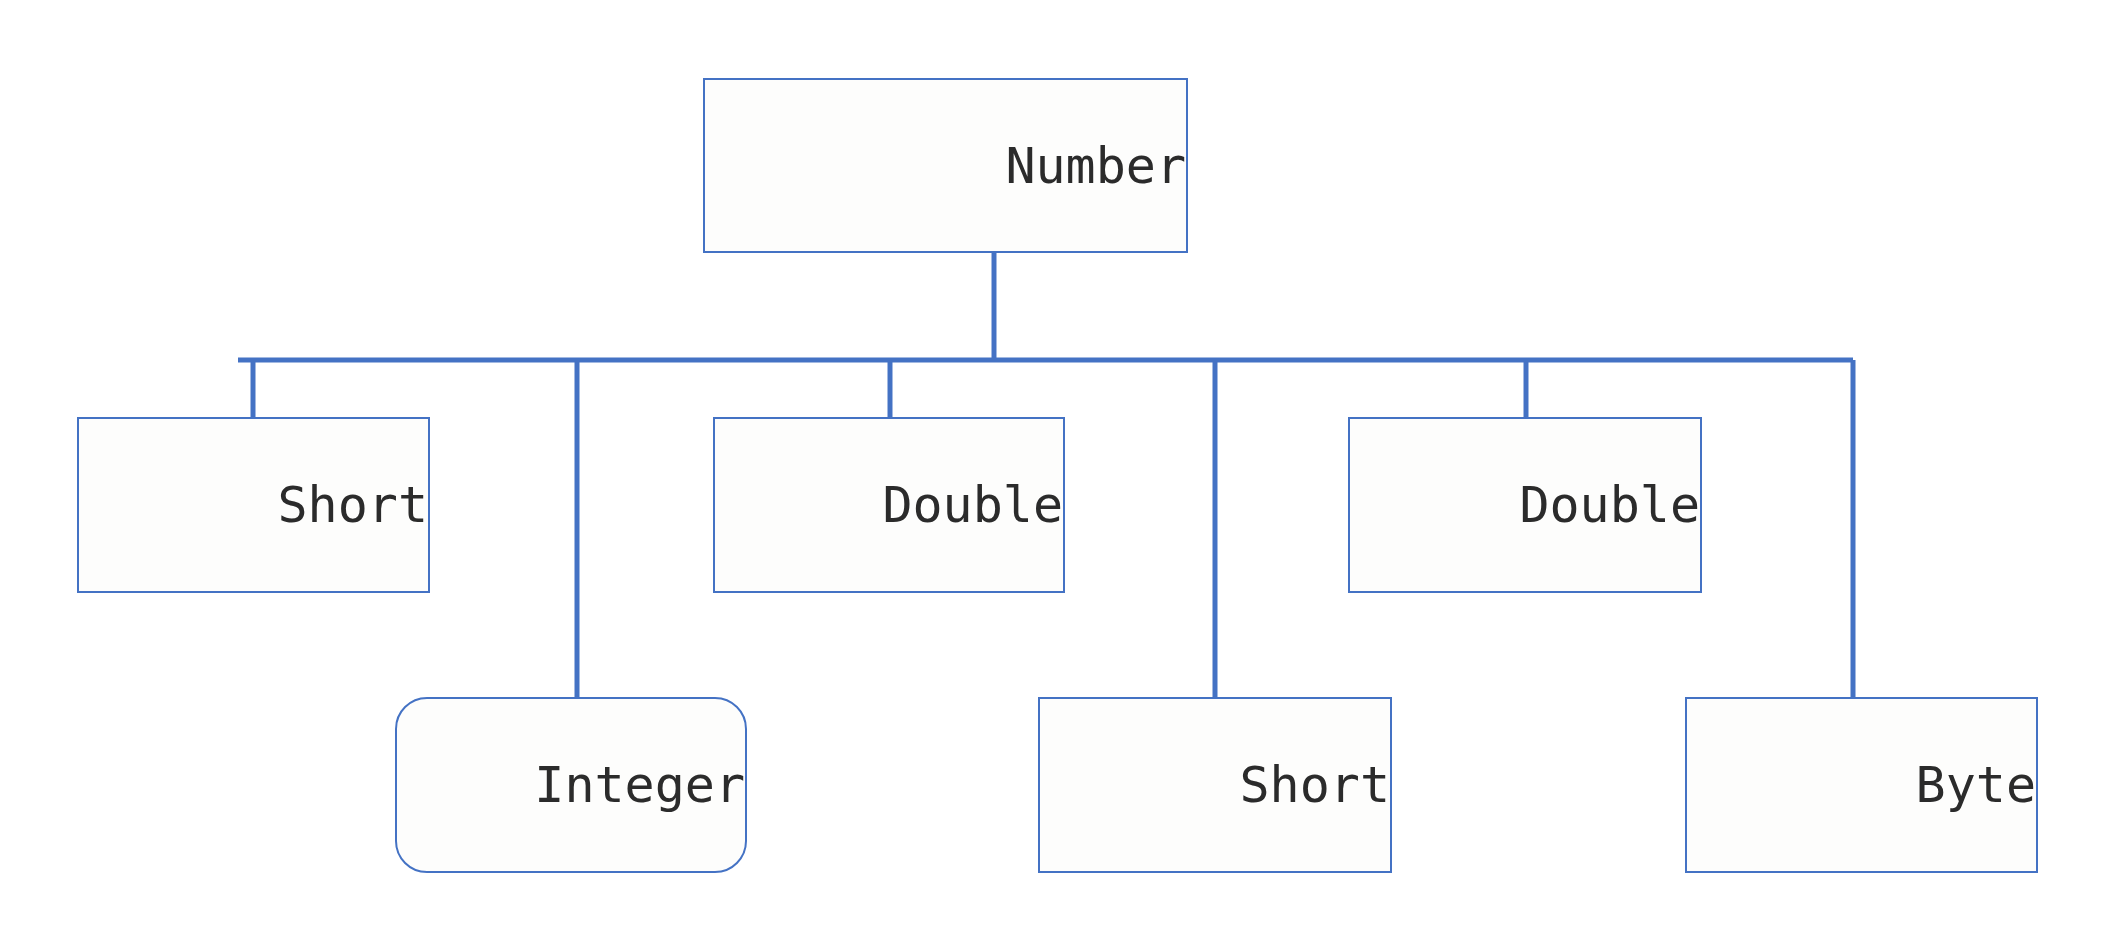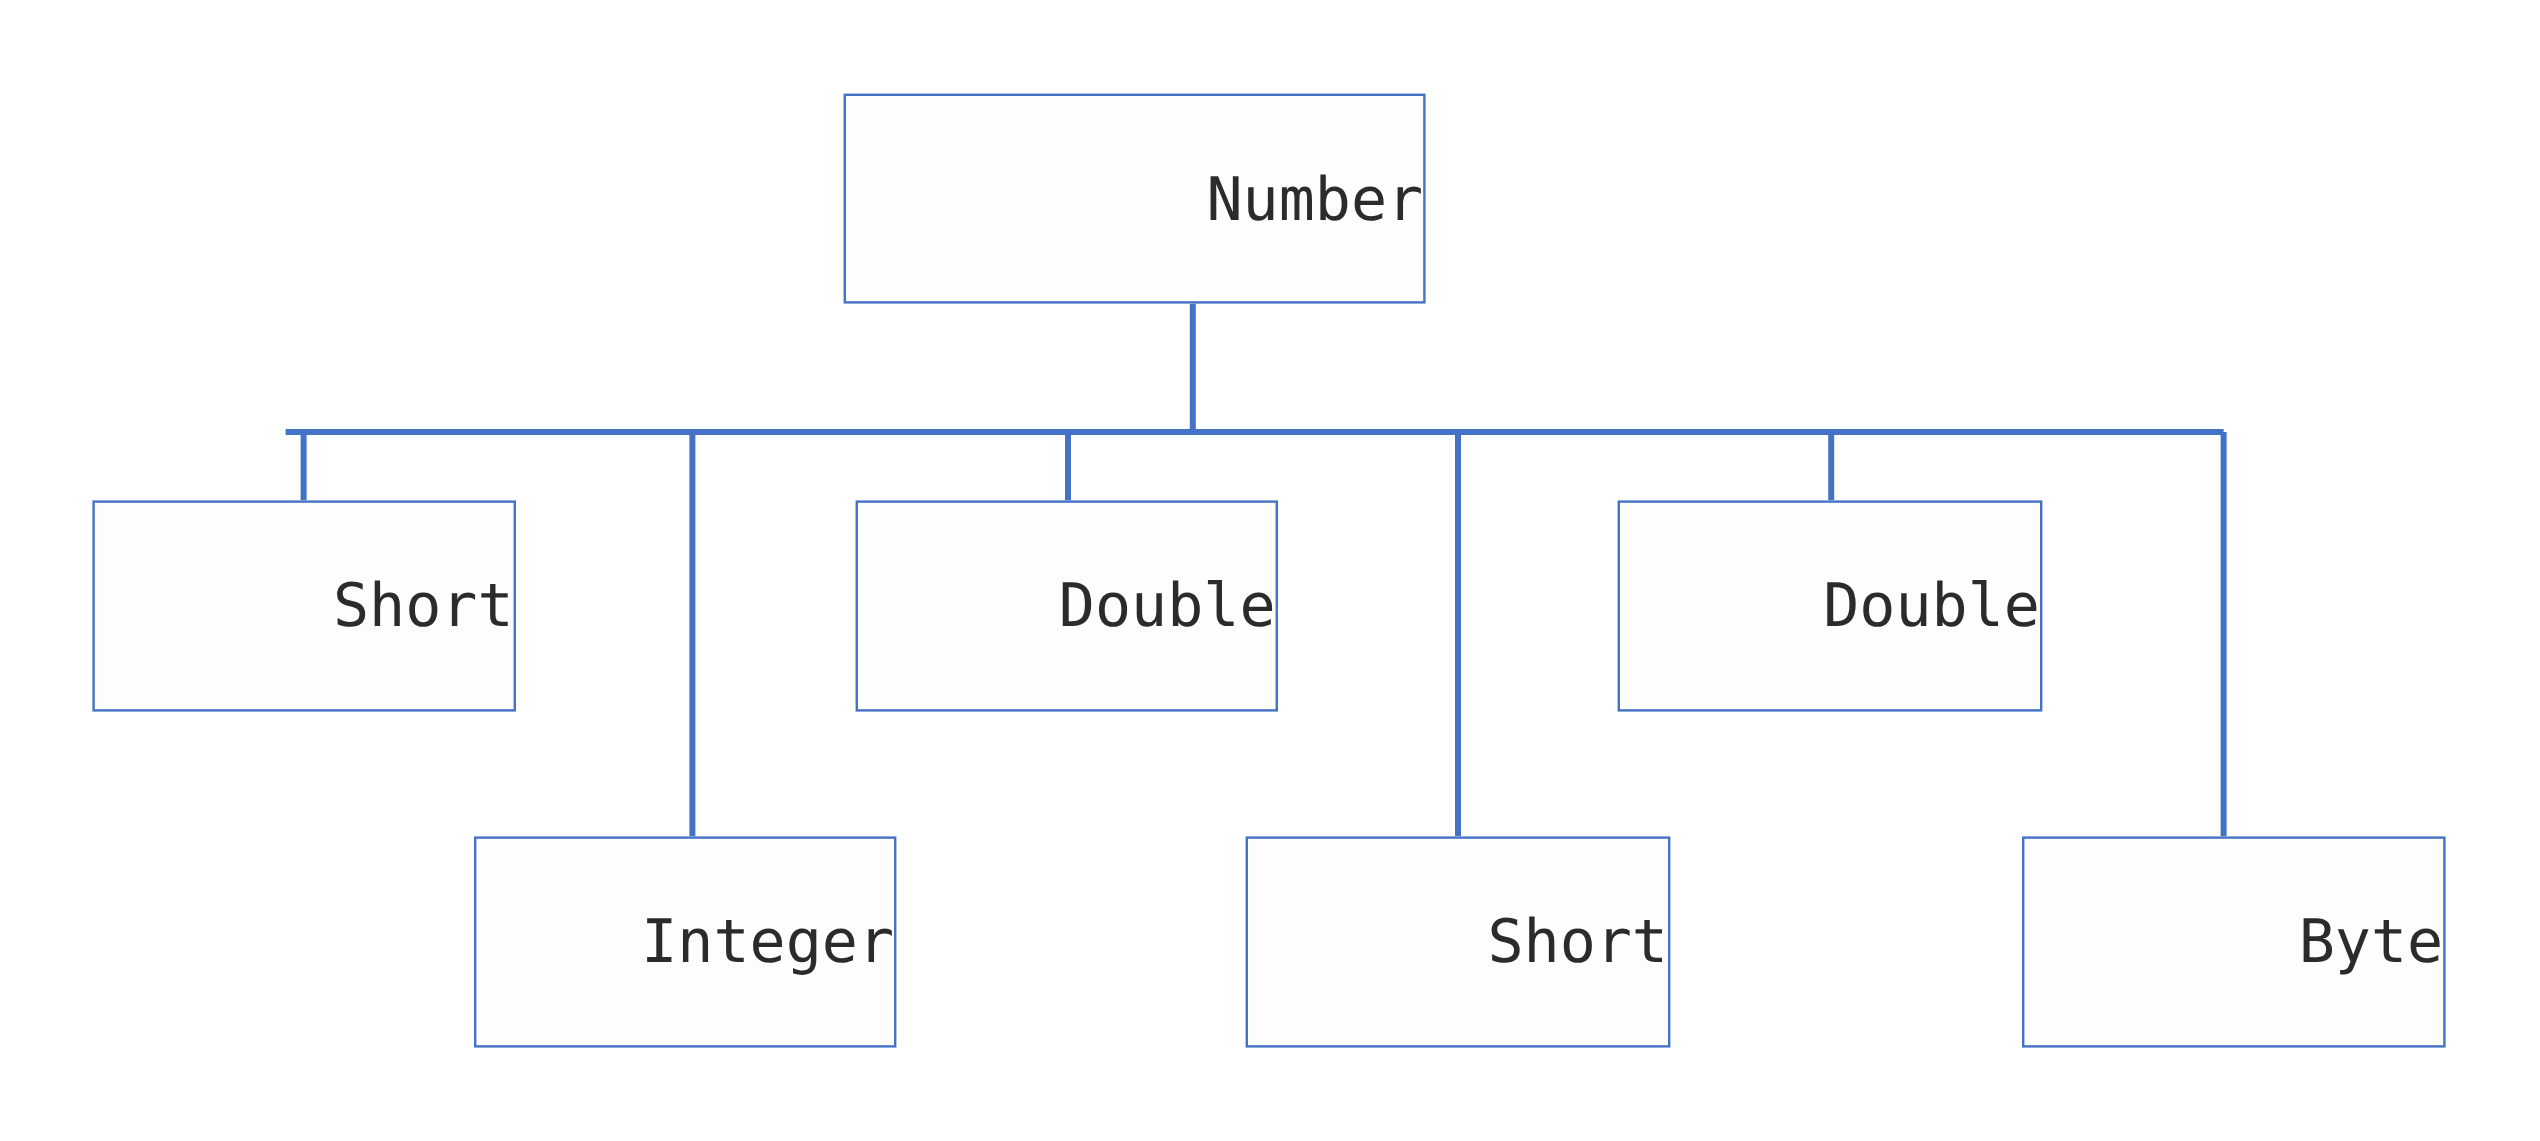--- a/index.html
+++ b/index.html
@@ -61,21 +61,21 @@
   </svg>
 
   <div class="node" style="left: 703px; top: 78px; width: 485px; height: 175px; border-color: rgb(68, 114, 196); background: rgb(253, 253, 252);">
     <span class="node-label" style="color: rgb(43, 43, 43);">Number</span>
   </div>
 
   <div class="node" style="left: 77px; top: 417px; width: 353px; height: 176px; border-color: rgb(68, 114, 196); background: rgb(253, 253, 252);">
     <span class="node-label" style="color: rgb(43, 43, 43);">Short</span>
   </div>
 
-  <div class="node" style="left: 395px; top: 697px; width: 352px; height: 176px; border-color: rgb(68, 114, 196); background: rgb(253, 253, 252);">
+  <div class="node" style="left: 395px; top: 697px; width: 352px; height: 176px; border-color: rgb(68, 114, 196); background: rgb(253, 253, 252); border-radius: 32px;">
     <span class="node-label" style="color: rgb(43, 43, 43);">Integer</span>
   </div>
 
   <div class="node" style="left: 713px; top: 417px; width: 352px; height: 176px; border-color: rgb(68, 114, 196); background: rgb(253, 253, 252);">
     <span class="node-label" style="color: rgb(43, 43, 43);">Double</span>
   </div>
 
   <div class="node" style="left: 1038px; top: 697px; width: 354px; height: 176px; border-color: rgb(68, 114, 196); background: rgb(253, 253, 252);">
     <span class="node-label" style="color: rgb(43, 43, 43);">Short</span>
   </div>

